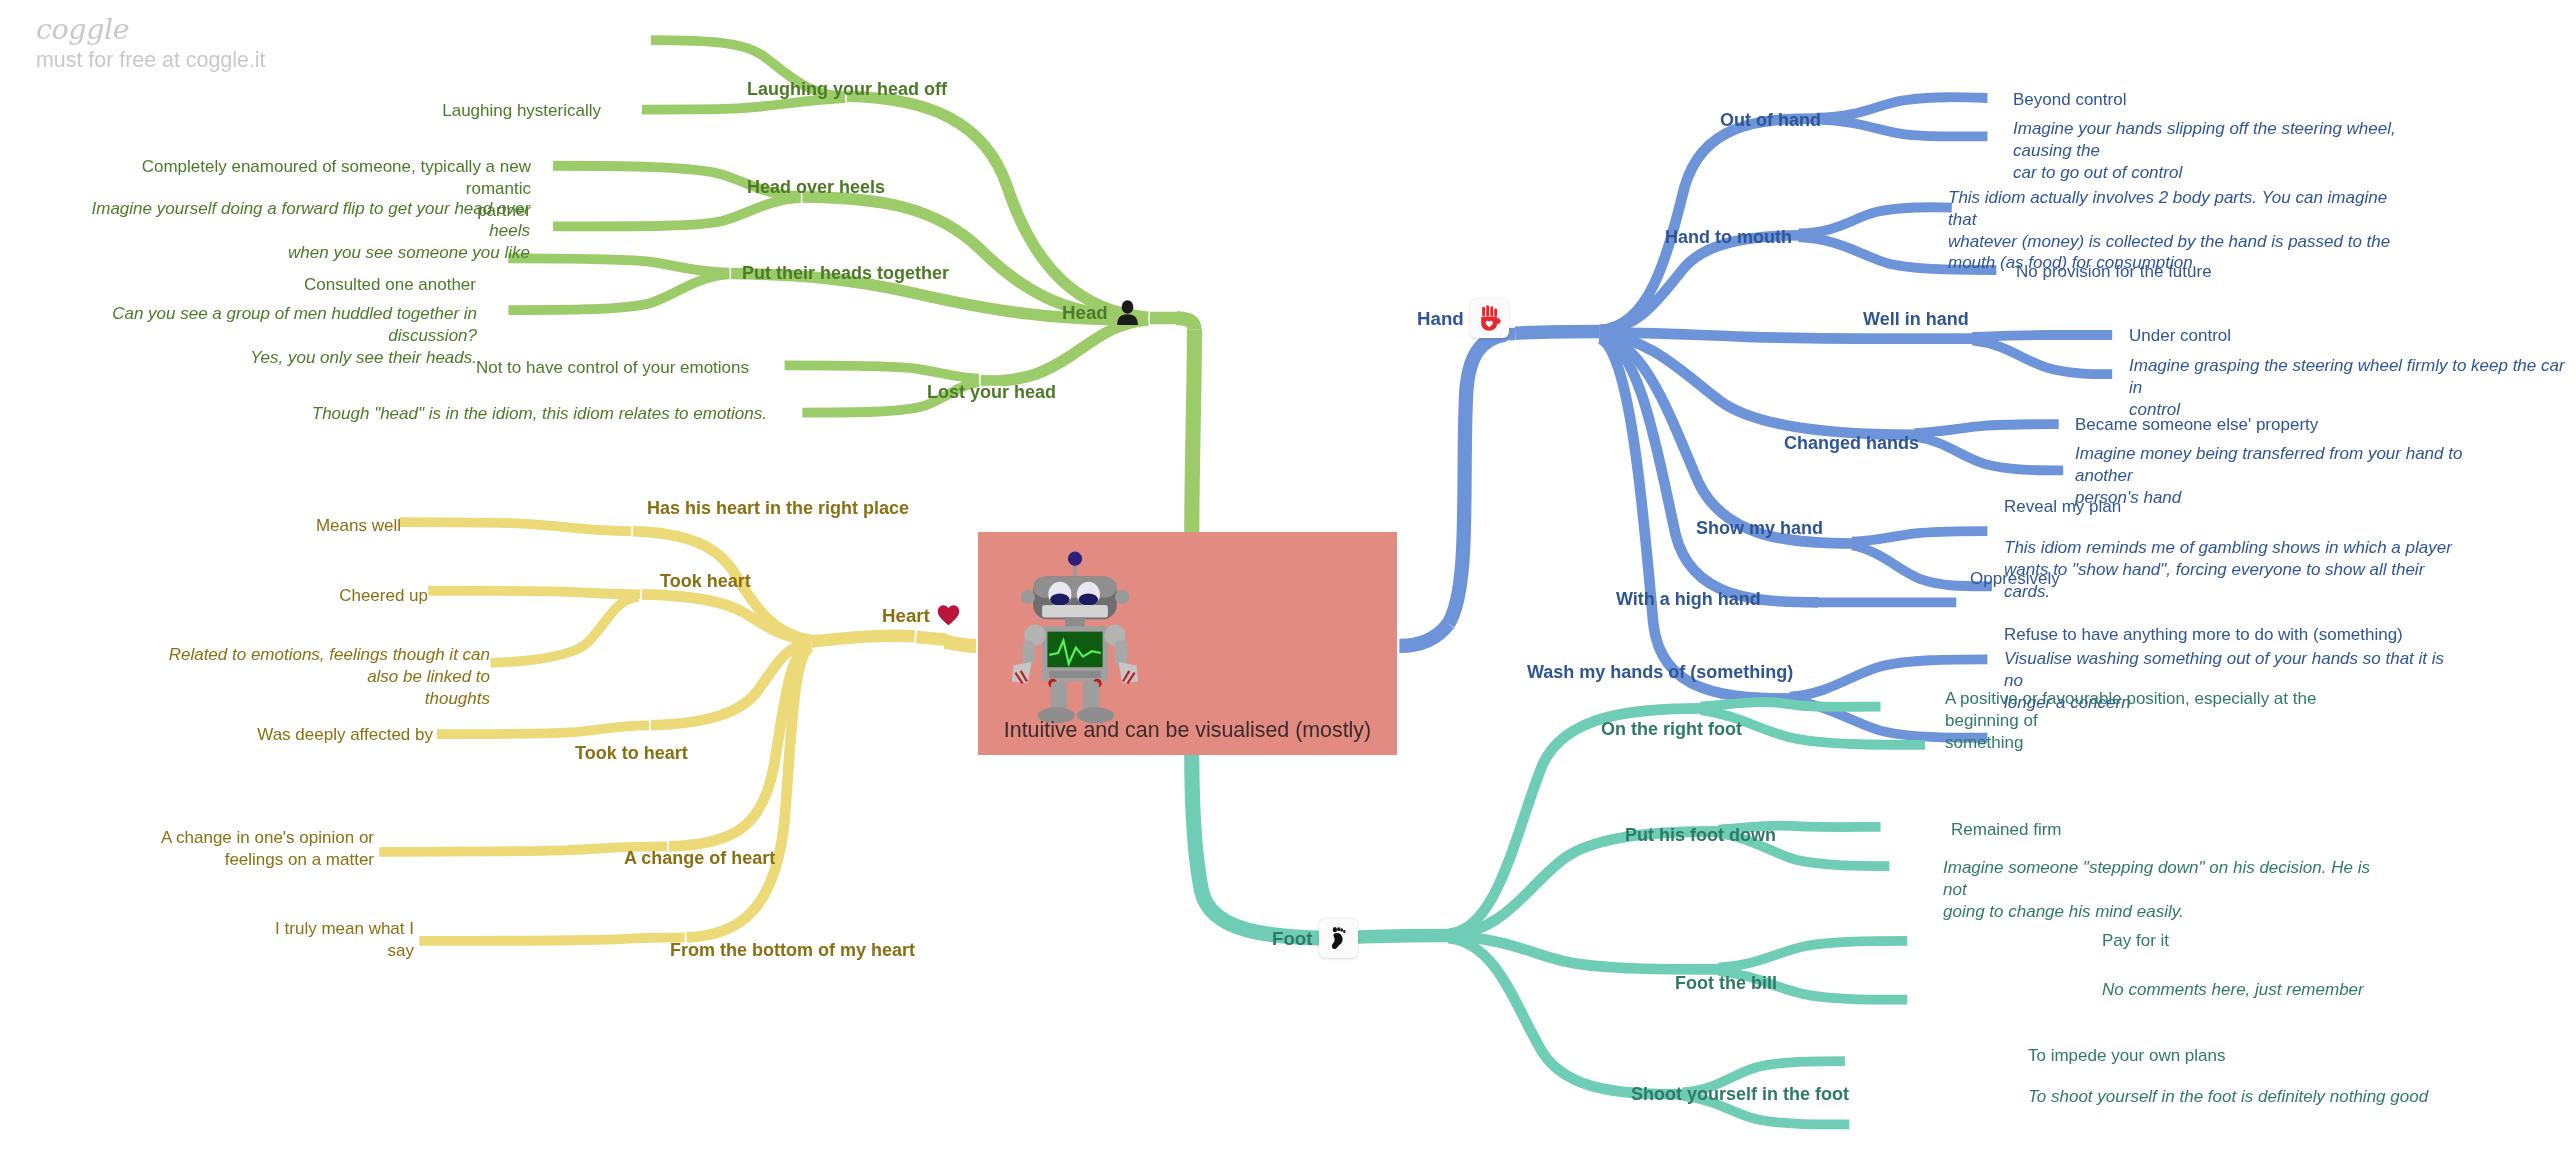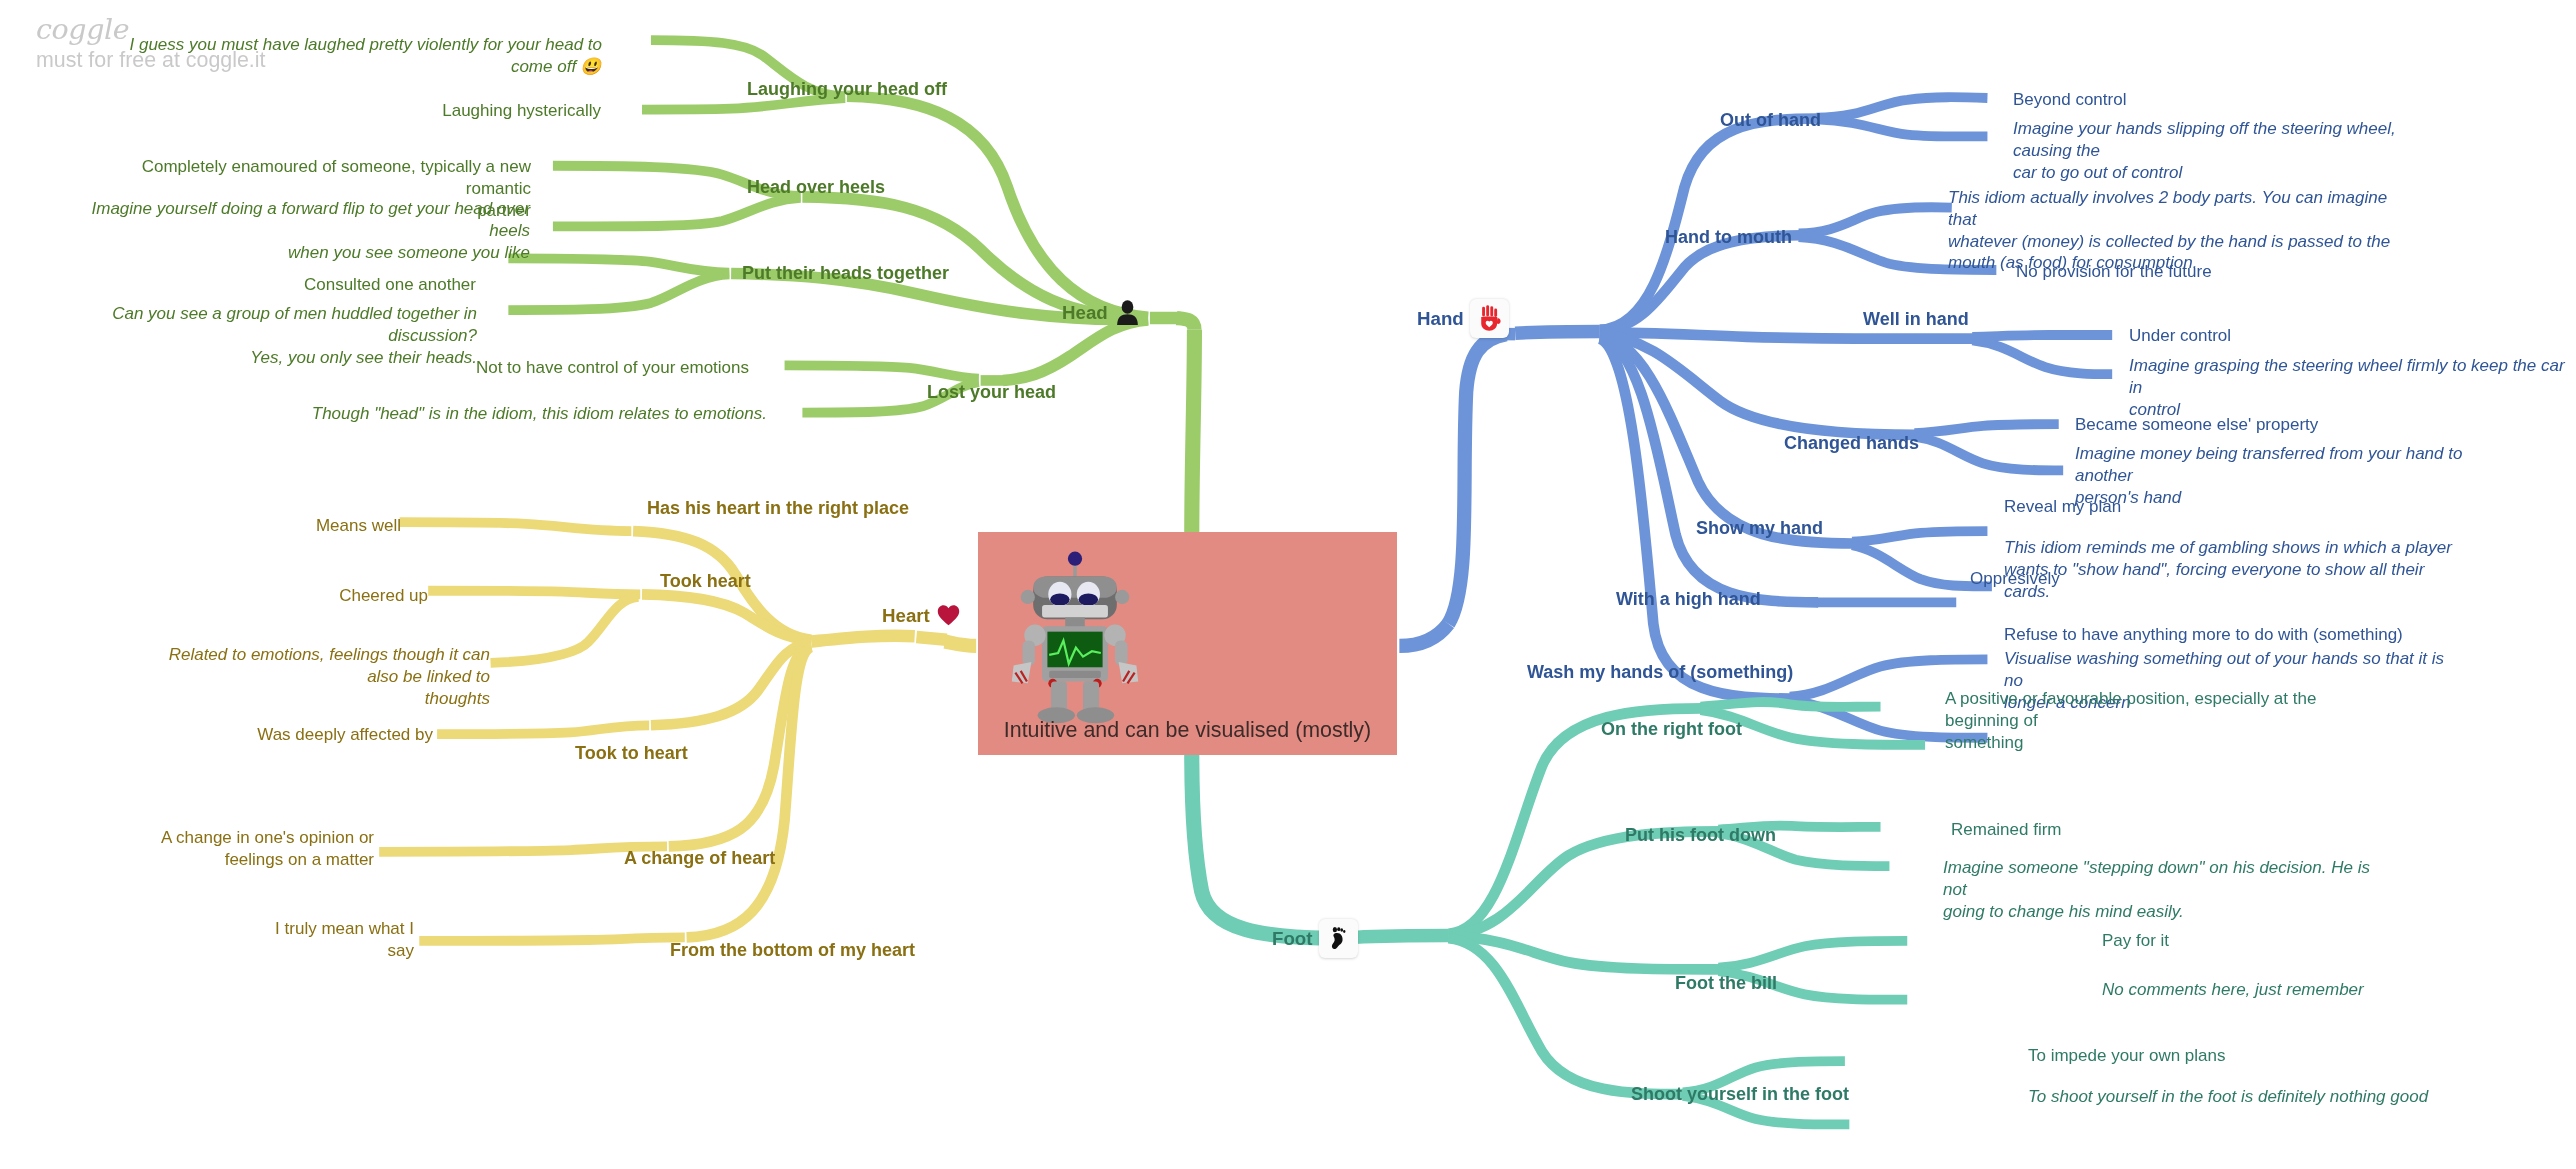--- a/index.html
+++ b/index.html
@@ -324,22 +324,20 @@
         <ellipse cx="21.4" cy="7.2" rx="1.3" ry="1.6" fill="#111"></ellipse>
       </svg>
     </span>
   </div>
 
   <div class="lbl bold sz-branch c-head l-align" style="left:747px; top:78px;">Laughing your head off</div>
   <div class="lbl bold sz-branch c-head l-align" style="left:747px; top:176px;">Head over heels</div>
   <div class="lbl bold sz-branch c-head l-align" style="left:742px; top:262px;">Put their heads together</div>
   <div class="lbl bold sz-branch c-head l-align" style="left:927px; top:381px;">Lost your head</div>
 
-  <div class="lbl ital sz-leaf c-head r-align" style="left:116px; top:34px; width:486px;">I guess you must have laughed pretty violently for your head to
-come off 😃</div>
   <div class="lbl sz-leaf c-head r-align" style="left:267px; top:100px; width:334px;">Laughing hysterically</div>
 
   <div class="lbl sz-leaf c-head r-align" style="left:76px; top:156px; width:455px;">Completely enamoured of someone, typically a new romantic
 partner</div>
   <div class="lbl ital sz-leaf c-head r-align" style="left:62px; top:198px; width:468px;">Imagine yourself doing a forward flip to get your head over heels
 when you see someone you like</div>
 
   <div class="lbl sz-leaf c-head r-align" style="left:160px; top:274px; width:316px;">Consulted one another</div>
   <div class="lbl ital sz-leaf c-head r-align" style="left:40px; top:303px; width:437px;">Can you see a group of men huddled together in discussion?
 Yes, you only see their heads.</div>

